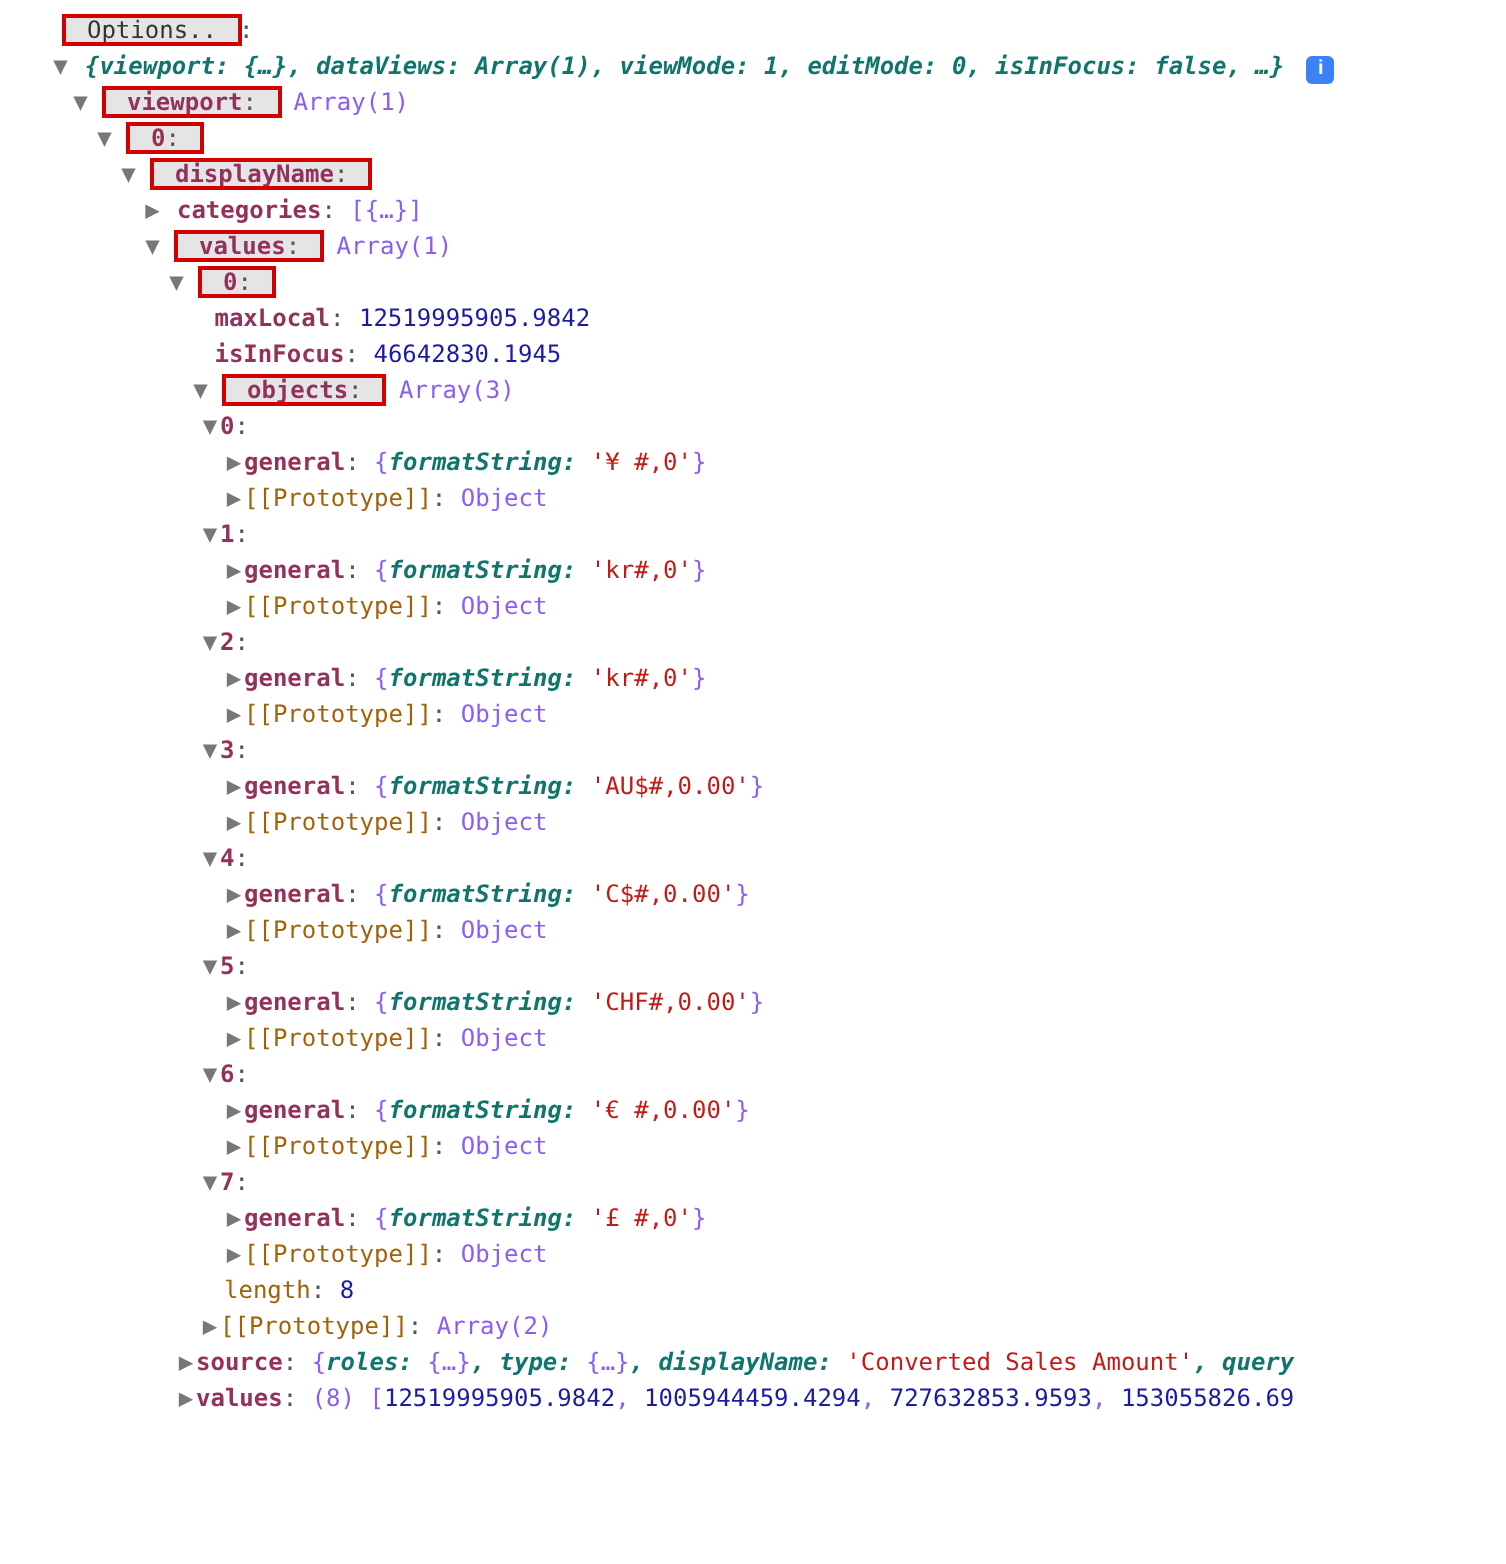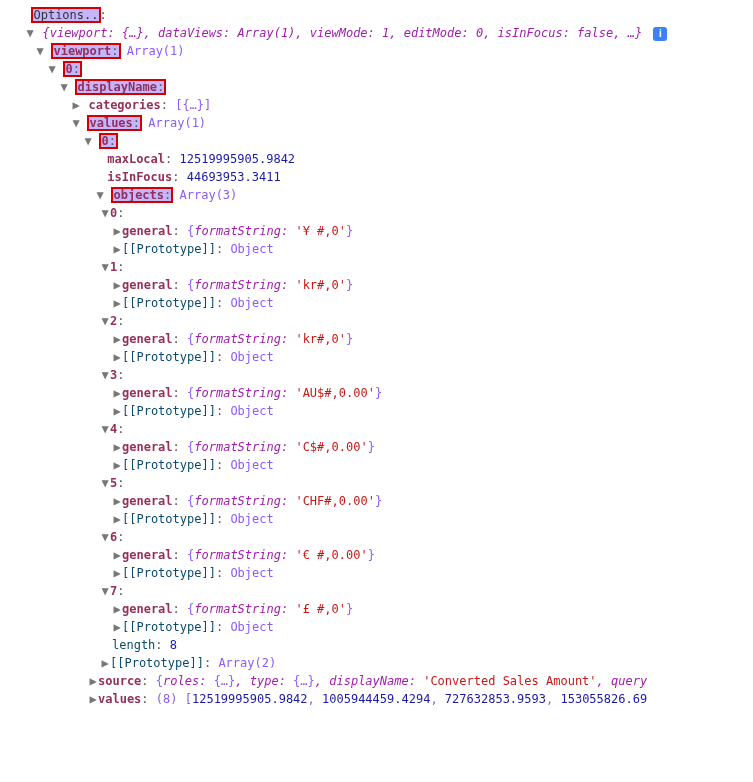--- a/index.html
+++ b/index.html
@@ -1,27 +1,27 @@
 <!DOCTYPE html>
 <html><head>
 <meta charset="utf-8">
 <style>
   html,body{margin:0;padding:0;background:#fff;color:#333;}
   body{font-family:Consolas,Menlo,monospace;font-size:12px;line-height:18px;padding:6px 8px;width:753px;box-sizing:border-box;}
   .row{white-space:nowrap;}
   .tw{display:inline-block;width:10px;text-align:center;color:#777;vertical-align:top;cursor:pointer;user-select:none;}
   .ind{display:inline-block;}
   .prop{color:#94305a;font-weight:bold;}
-  .propgray{color:#a21caf;font-style:italic;}
+  .propgray{color:#0f766e;font-style:italic;font-weight:bold;}
   .num{color:#1a1aa6;}
   .str{color:#c41a16;}
   .punc{color:#555;}
   .obj{color:#8b5cf6;}
-  .thin{color:#0c4a6e;}
-  .hl{background:#c4b5fd;outline:2px solid #d30000;outline-offset:-1px;padding:0 1px;}
+  .thin{color:#a16207;}
+  .hl{background:#e5e5e5;outline:2px solid #d30000;outline-offset:-1px;padding:0 11px;}
   .info{display:inline-block;width:14px;height:14px;border-radius:3px;background:#3b82f6;color:#fff;font-family:Arial,sans-serif;font-size:10px;font-weight:bold;text-align:center;line-height:14px;margin-left:4px;}
 </style>
 </head>
 <body>
 
 <div class="row">
  <span class="ind" style="width:0px"></span>
  <span class="tw">&nbsp;</span>
  <span class="hl">Options..</span><span class="punc">:</span>
 </div>
@@ -74,21 +74,21 @@
 
 <div class="row">
  <span class="ind" style="width:92px"></span>
  <span class="prop">maxLocal</span><span class="punc">: </span>
  <span class="num">12519995905.9842</span>
 </div>
 
 <div class="row">
  <span class="ind" style="width:92px"></span>
  <span class="prop">isInFocus</span><span class="punc">: </span>
- <span class="num">44693953.3411</span>
+ <span class="num">46642830.1945</span>
 </div>
 
 <div class="row">
  <span class="ind" style="width:80px"></span>
  <span class="tw">▼</span>
  <span class="hl"><span class="prop">objects</span><span class="punc">:</span></span>
  <span class="obj">Array(3)</span>
 </div>
 
 <div class="row"><span class="ind" style="width:92px"></span><span class="tw">▼</span><span class="prop">0</span><span class="punc">:</span></div>

